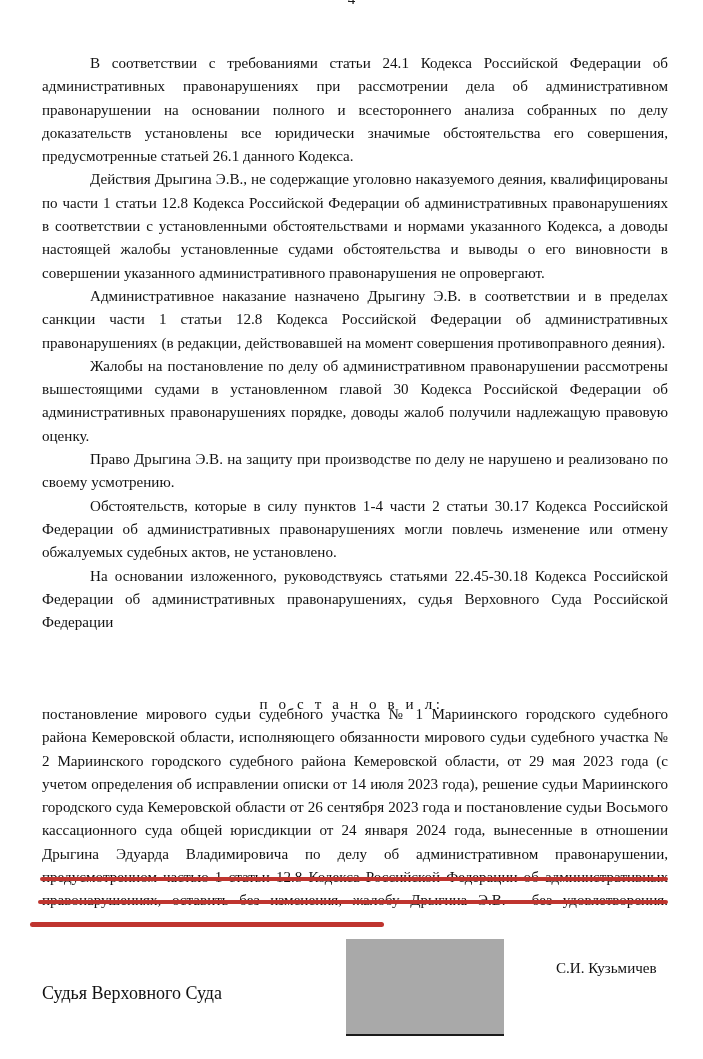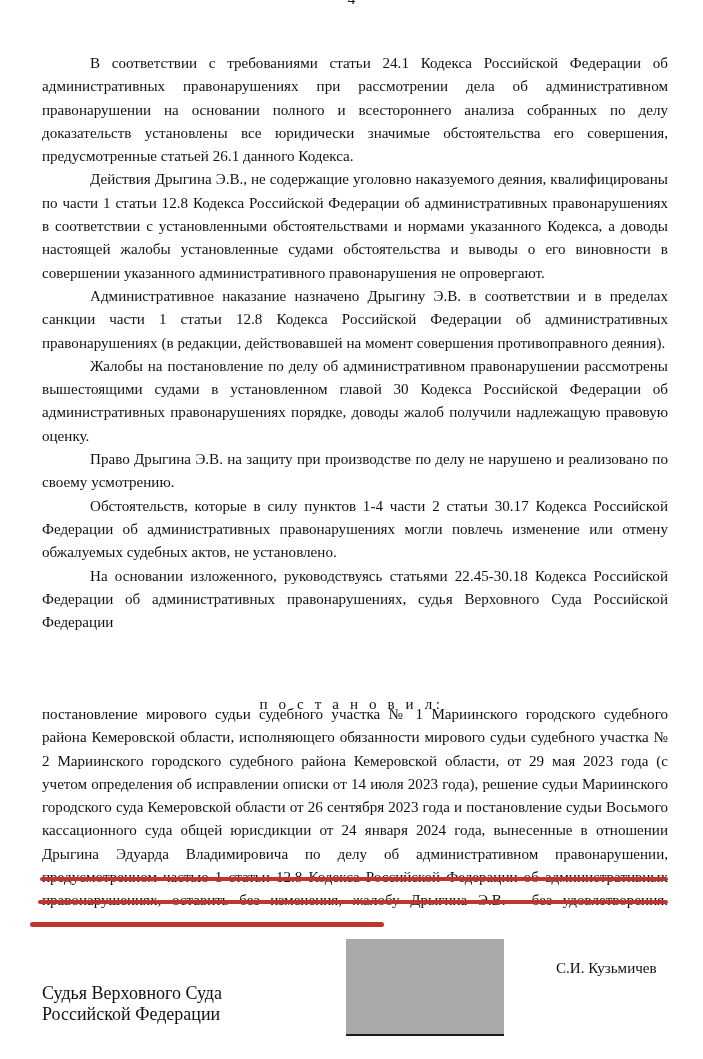--- a/index.html
+++ b/index.html
@@ -135,18 +135,17 @@
   </div>
 
   <div class="redline" style="left:40px; top:877px; width:628px; height:4px;"></div>
   <div class="redline" style="left:38px; top:900px; width:630px; height:4px;"></div>
   <div class="redline" style="left:30px; top:922px; width:354px; height:5px;"></div>
 
   <div id="stamp-redaction"></div>
 
   <div id="signature-block">
     <div>Судья Верховного Суда</div>
-    <div>Российской Федерации</div>
   </div>
 
   <div id="signer-name">С.И. Кузьмичев</div>
 
 </div>
 
 </body></html>

